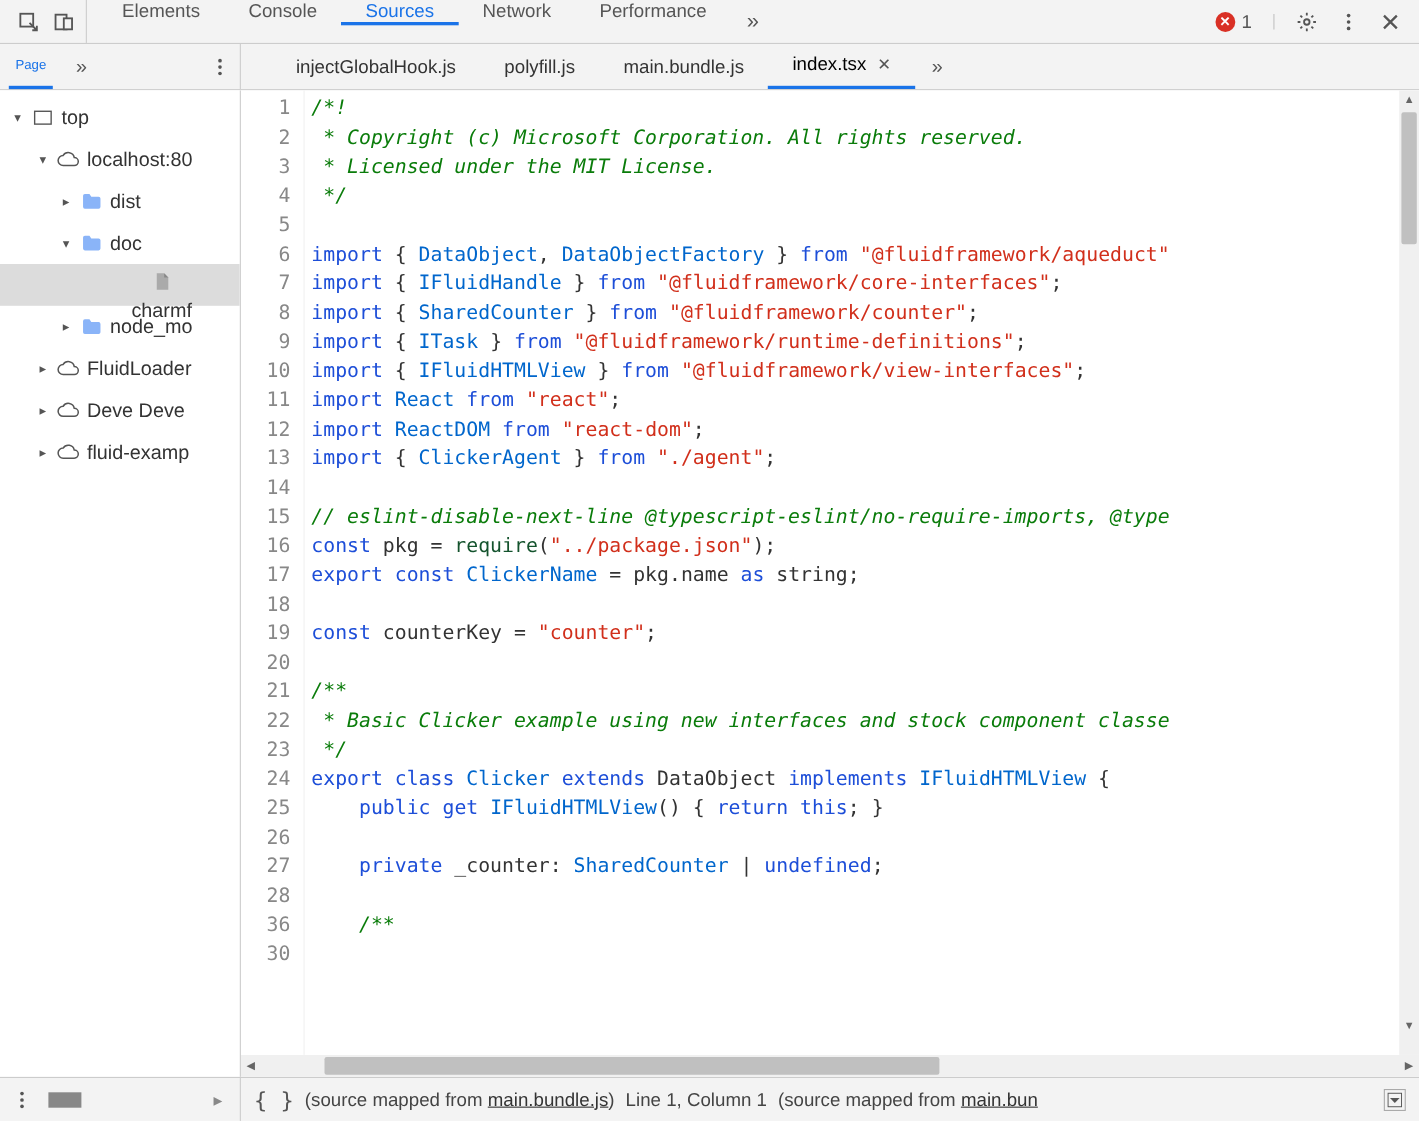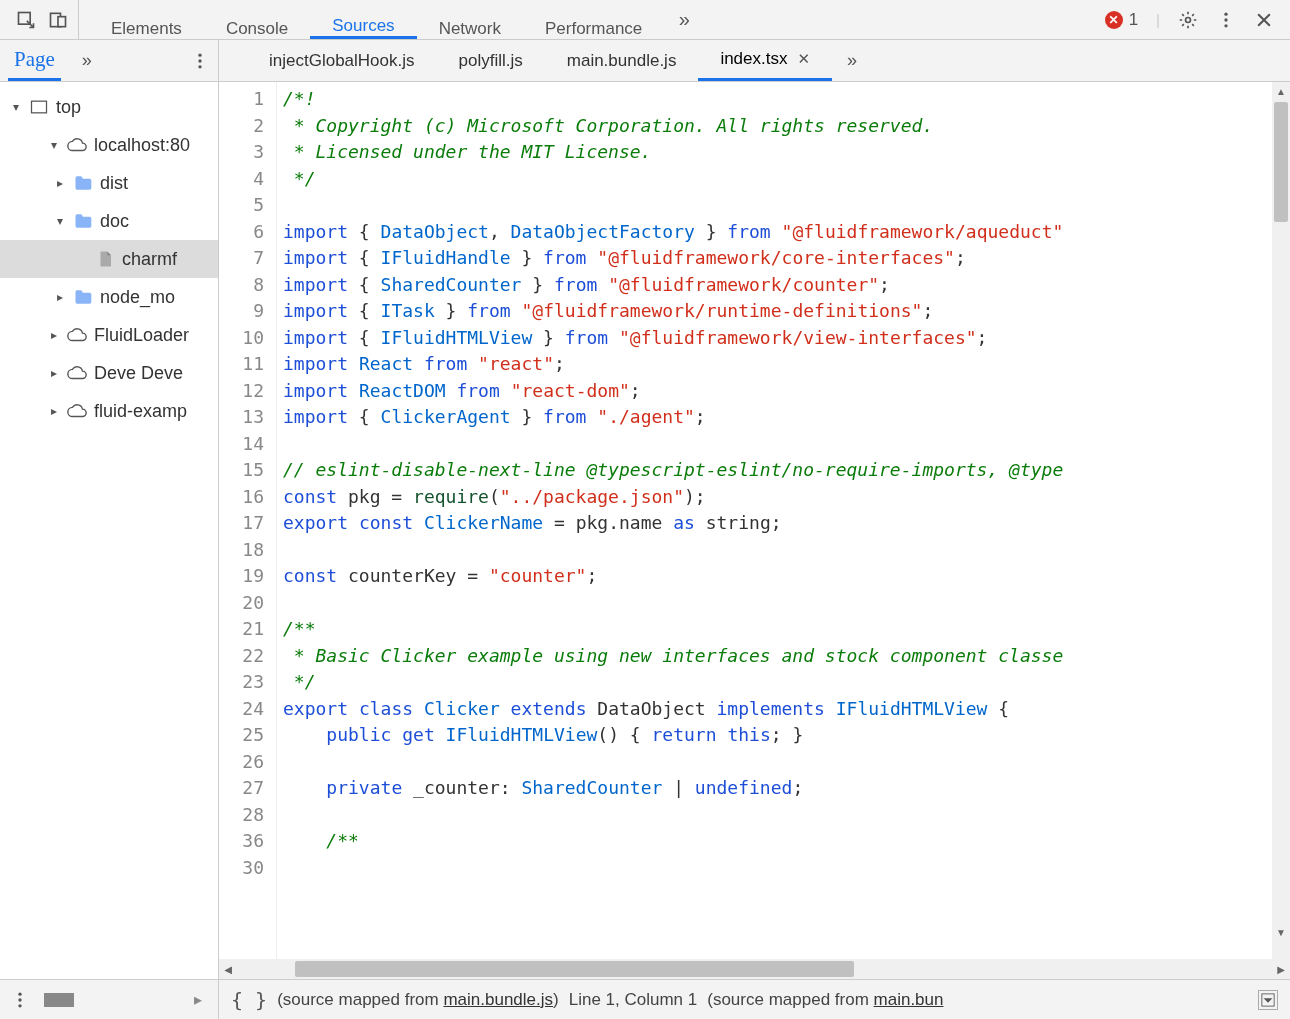--- a/index.html
+++ b/index.html
@@ -18,48 +18,48 @@
 
 .toolbar {
   display: flex;
   align-items: center;
   height: 40px;
   border-bottom: 1px solid #ccc;
   background: #f3f3f3;
   padding: 0 6px;
 }
 .toolbar .left-icons { display: flex; align-items: center; gap: 12px; padding: 0 10px; border-right: 1px solid #ccc; height: 100%; }
-.toolbar .tabs { display: flex; align-items: flex-end; height: 100%; margin-left: 10px; }
+.toolbar .tabs { display: flex; align-items: flex-start; height: 100%; margin-left: 10px; }
 .toolbar .tab { padding: 0 22px; display: flex; align-items: center; color: #555; cursor: pointer; font-size: 17px; }
 .toolbar .tab.active { color: #1a73e8; border-bottom: 3px solid #1a73e8; }
 .toolbar .spacer { flex: 1; }
 .toolbar .right { display: flex; align-items: center; gap: 18px; padding: 0 10px; }
 .toolbar .error-badge { display: flex; align-items: center; gap: 6px; color: #555; font-size: 17px; }
 .error-circle { width: 18px; height: 18px; border-radius: 50%; background: #d93025; color: #fff; display: flex; align-items: center; justify-content: center; font-size: 12px; font-weight: bold; }
 .icon-btn { width: 20px; height: 20px; cursor: pointer; display: flex; align-items: center; justify-content: center; color: #555; }
 .icon-btn svg { width: 20px; height: 20px; }
 
 
 .subtoolbar { display: flex; height: 42px; border-bottom: 1px solid #ccc; background: #f3f3f3; }
 .page-tabs { width: 219px; display: flex; align-items: center; border-right: 1px solid #ccc; padding: 0 8px; gap: 16px; }
-.page-tabs .ptab { font-size: 21px; color: #333; padding: 0 6px; height: 100%; display: flex; align-items: center; font-family: Liberation Serif, serif; }
+.page-tabs .ptab { font-size: 12px; color: #333; padding: 0 6px; height: 100%; display: flex; align-items: center; }
 .page-tabs .ptab.active { color: #1a73e8; border-bottom: 3px solid #1a73e8; }
 .file-tabs { flex: 1; display: flex; align-items: center; padding: 0 8px; gap: 0; overflow: hidden; }
 .file-tabs .show-nav { padding: 0 10px; display:flex; align-items:center; }
 .file-tabs .ftab { padding: 0 22px; height: 100%; display: flex; align-items: center; font-size: 17px; color: #333; cursor: pointer; gap: 10px; }
 .file-tabs .ftab.active { color: #000; border-bottom: 3px solid #1a73e8; }
 .file-tabs .close-x { font-size: 15px; color: #555; }
 
 
 .main { flex: 1; display: flex; overflow: hidden; }
 .sidebar { width: 219px; border-right: 1px solid #ccc; overflow: hidden; padding-top: 6px; font-size: 18px; color: #333; background:#fff; }
 .tree-row { display: flex; align-items: center; height: 38px; padding-left: 6px; cursor: pointer; gap: 6px; white-space: nowrap; }
-.tree-row.selected { background: #dcdcdc; }
+.tree-row.selected { background: #dcdcdc; flex-direction: column; }
 .indent0 { padding-left: 10px; }
-.indent1 { padding-left: 48px; text-align: center; }
+.indent1 { padding-left: 33px; text-align: center; }
 .indent2 { padding-left: 54px; text-align: center; }
 .indent3 { padding-left: 76px; }
 .tree-row .caret { width: 12px; display: inline-flex; justify-content: center; color: #555; font-size: 12px; }
 .tree-row .ticon { width: 22px; height: 22px; display: inline-flex; align-items: center; justify-content: center; }
 .folder-blue { fill: #8ab4f8; }
 .file-gray { fill: #aaa; }
 .cloud { stroke: #555; fill: none; stroke-width: 1.5; }
 .frame-icon { stroke: #555; fill: none; stroke-width: 1.5; }
 
 

